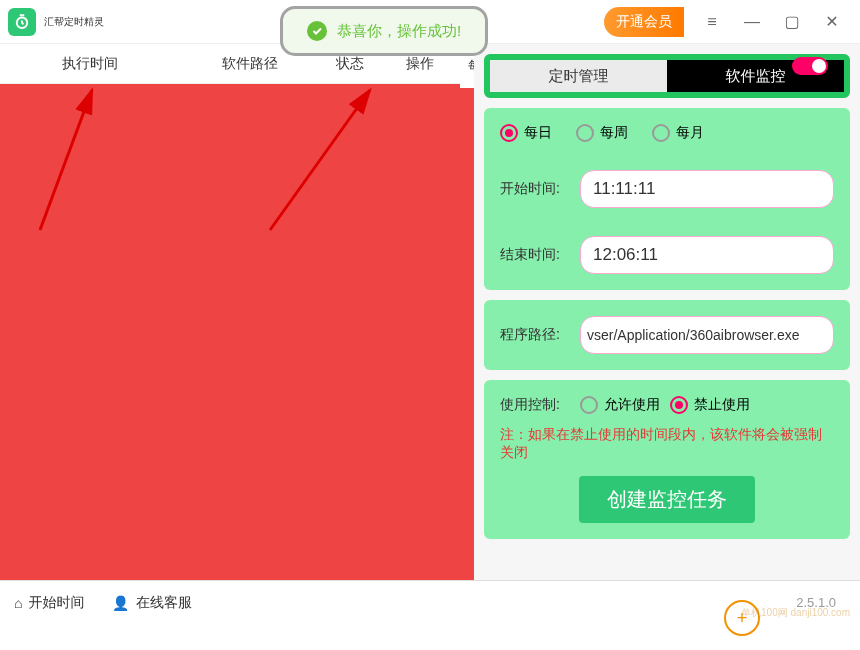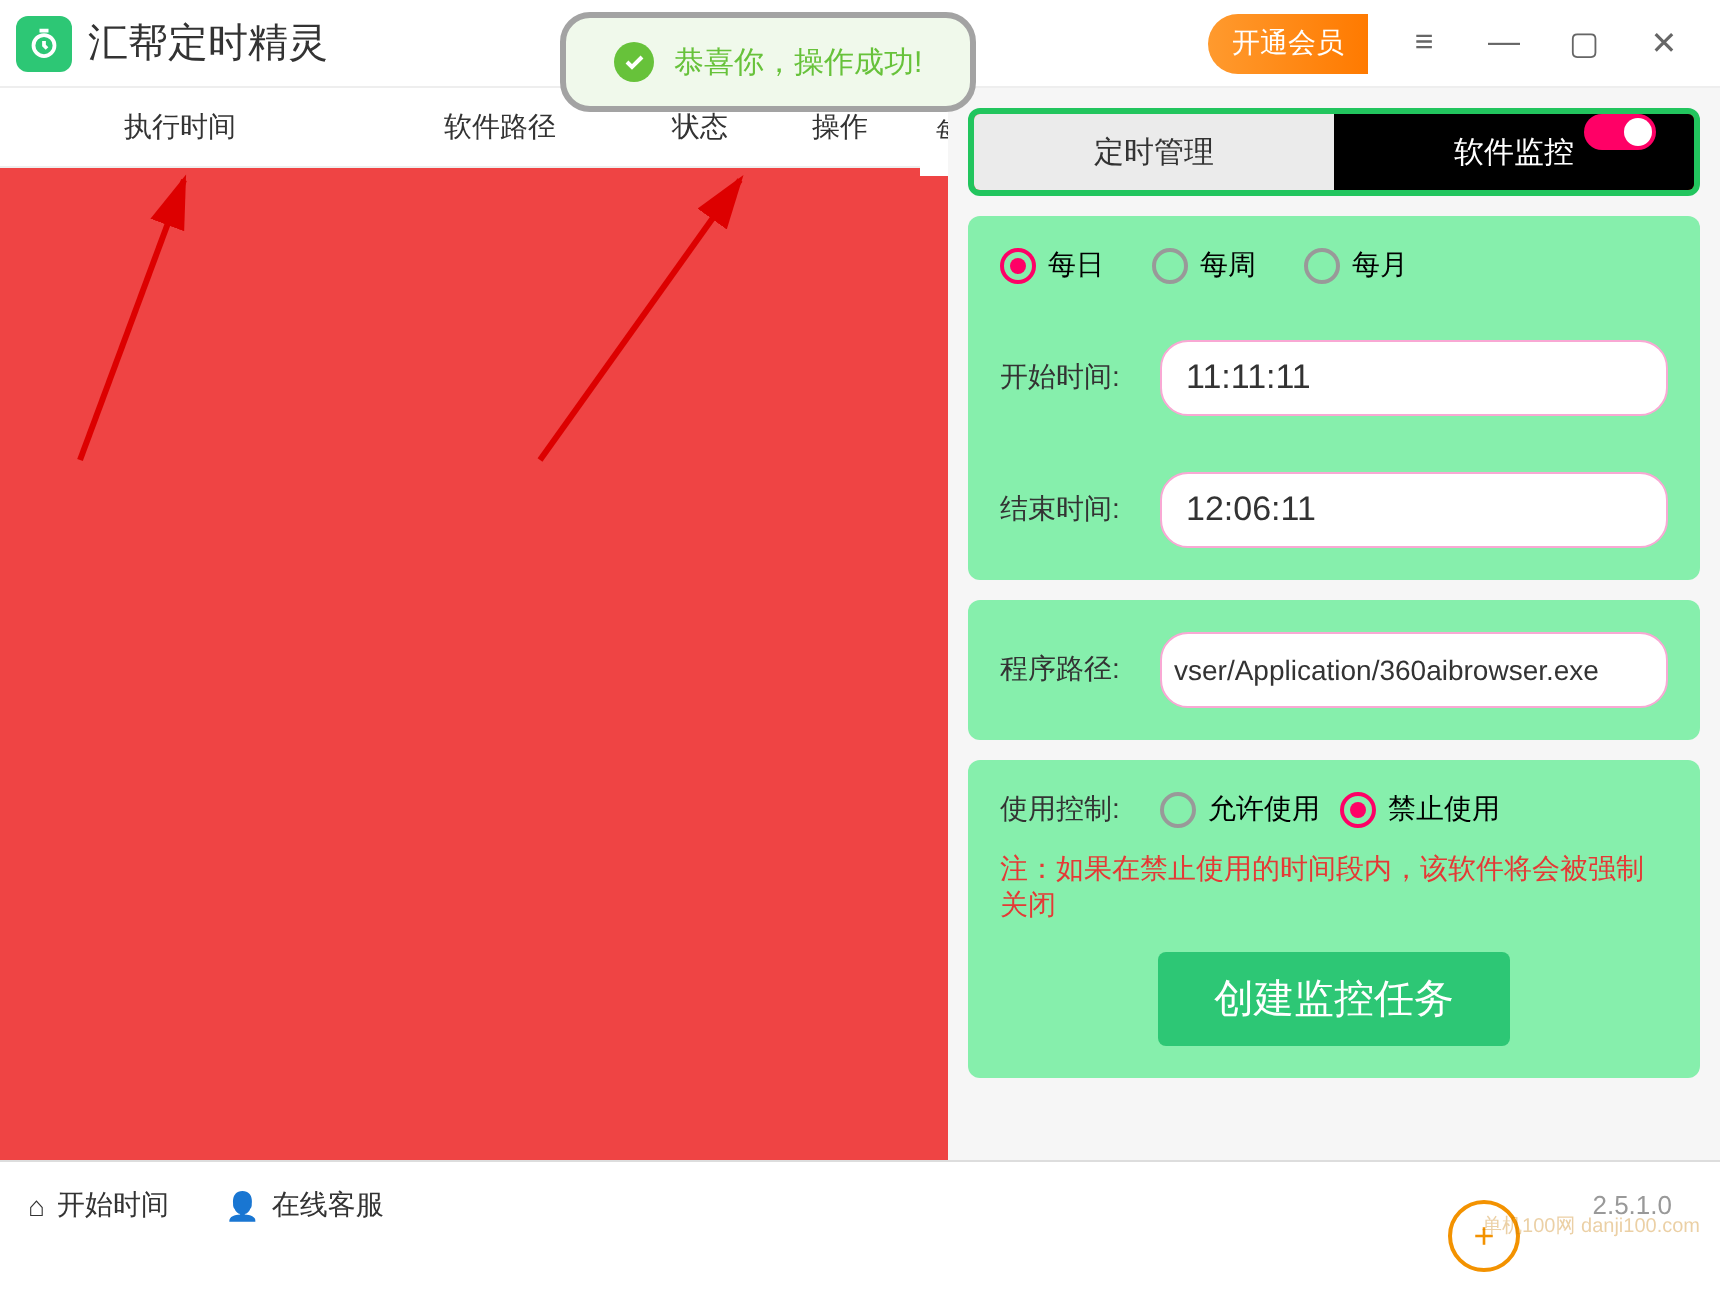--- a/index.html
+++ b/index.html
@@ -1,20 +1,20 @@
 <!DOCTYPE html>
 <html><head>
 <meta charset="utf-8">
 <style>
 *{box-sizing:border-box;margin:0;padding:0;font-family:"Microsoft YaHei",Arial,sans-serif}
 body{width:860px;height:650px;background:#fff;overflow:hidden;position:relative}
 .titlebar{height:44px;display:flex;align-items:center;padding:0 8px;border-bottom:1px solid #eee}
 .app-icon{width:28px;height:28px;background:#2dc775;border-radius:6px;display:flex;align-items:center;justify-content:center;margin-right:8px}
 .app-icon svg{width:18px;height:18px}
-.app-title{font-size:20px;color:#333}
+.app-title{font-size:10px;color:#333}
 .title-spacer{flex:1}
 .title-badge{height:30px;padding:0 12px;background:linear-gradient(90deg,#ff9a2e,#ff7a00);color:#fff;font-size:14px;border-radius:15px 0 0 15px;display:flex;align-items:center;margin-right:8px}
 .title-btn{width:40px;height:30px;display:flex;align-items:center;justify-content:center;color:#666;cursor:pointer;font-size:16px}
 .success-toast{position:absolute;top:6px;left:280px;height:50px;background:#f0f9eb;border:3px solid #a3a3a3;border-radius:15px;display:flex;align-items:center;padding:0 24px;z-index:10}
 .toast-icon{width:20px;height:20px;background:#67c23a;border-radius:50%;display:flex;align-items:center;justify-content:center;margin-right:10px}
 .toast-text{color:#67c23a;font-size:15px;font-weight:500}
 .main{display:flex;height:536px}
 .left-panel{width:474px;background:#ef4444;display:flex;flex-direction:row}
 .table-header{height:40px;background:#fff;display:flex;align-items:center;font-size:14px;color:#333;border-bottom:1px solid #eee}
 .th1{width:180px;text-align:center}
@@ -24,21 +24,21 @@
 .table-row{height:44px;background:#fff;display:flex;align-items:center;font-size:13px;color:#333}
 .td1{width:180px;padding-left:8px}
 .td2{width:140px;padding-left:4px;white-space:nowrap;overflow:hidden}
 .td3{width:60px;display:flex;justify-content:center}
 .td4{width:80px;display:flex;justify-content:center;gap:6px}
 .toggle{width:36px;height:18px;background:#ff0066;border-radius:9px;position:relative}
 .toggle:after{content:"";position:absolute;right:2px;top:2px;width:14px;height:14px;background:#fff;border-radius:50%}
 .icon-btn{width:20px;height:20px;display:flex;align-items:center;justify-content:center;color:#666;cursor:pointer}
 .arrow{position:absolute;pointer-events:none}
 .right-panel{width:386px;background:#f6f6f6;padding:10px;display:flex;flex-direction:column;gap:10px}
-.tabs{display:flex;height:44px;background:#c2410c;border-radius:6px;overflow:hidden;border:3px solid #22c55e}
+.tabs{display:flex;height:44px;background:#c2410c;border-radius:6px;overflow:hidden;border:6px solid #22c55e}
 .tab{flex:1;display:flex;align-items:center;justify-content:center;font-size:15px;cursor:pointer}
 .tab.inactive{background:#ebebeb;color:#333}
 .tab.active{background:#000;color:#fff}
 .card{background:#86efac;border-radius:6px;padding:16px}
 .radio-row{display:flex;gap:24px;margin-bottom:8px}
 .radio{display:flex;align-items:center;gap:6px;font-size:14px;cursor:pointer}
 .radio-circle{width:18px;height:18px;border:2px solid #999;border-radius:50%;display:flex;align-items:center;justify-content:center}
 .radio.sel .radio-circle{border-color:#ff0066}
 .radio.sel .radio-circle:after{content:"";width:8px;height:8px;background:#ff0066;border-radius:50%}
 .form-row{display:flex;align-items:center;gap:10px;margin-top:28px}

